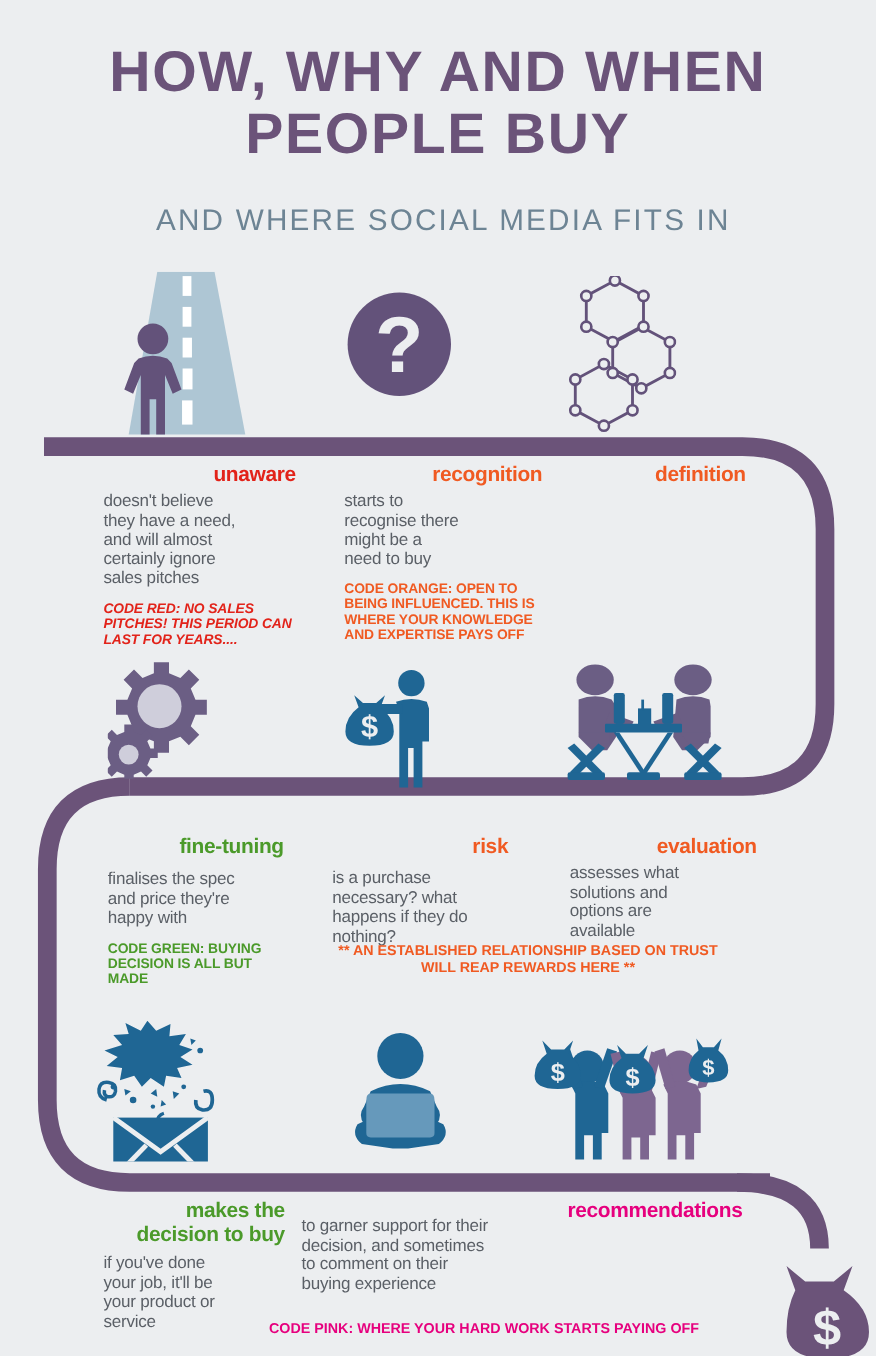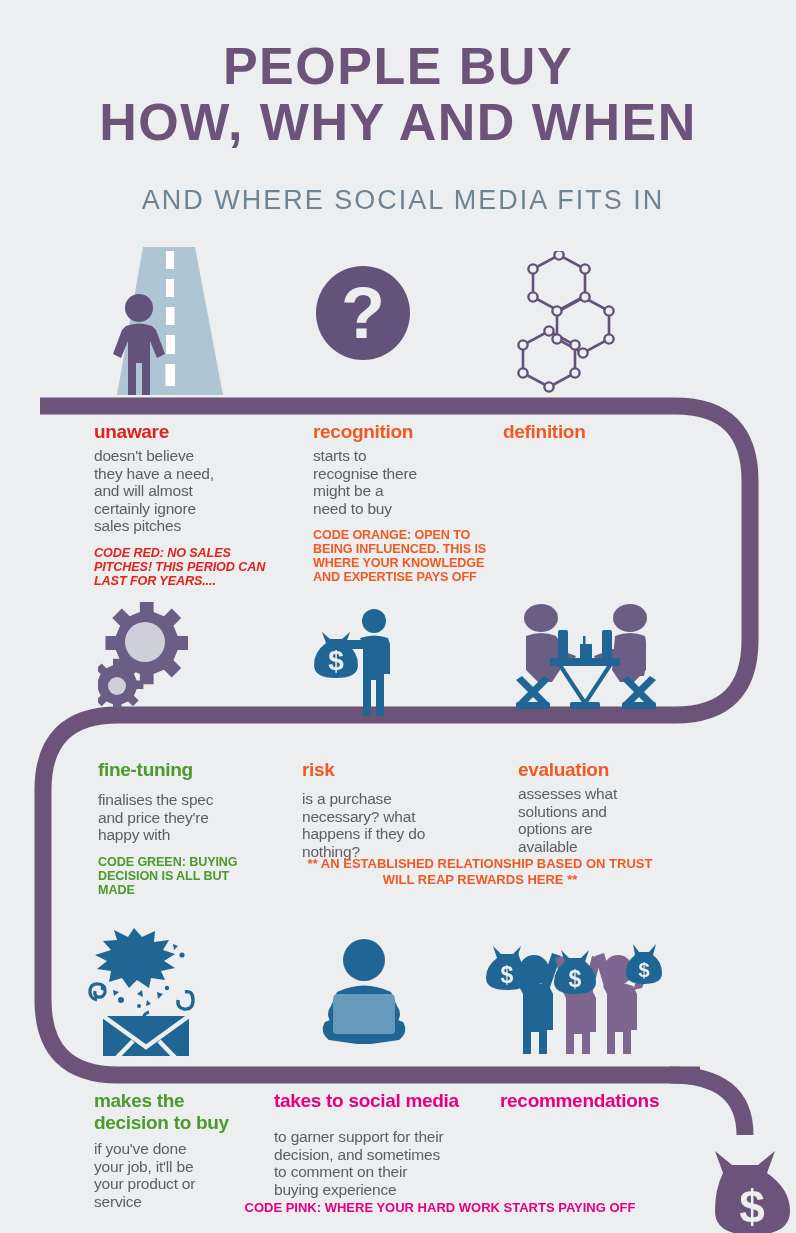--- a/index.html
+++ b/index.html
@@ -57,20 +57,21 @@
 
   
   .text-row { position: absolute; left: 0; width: 796px; }
   .col { position: absolute; }
   .head {
     font-weight: 900;
     font-size: 19px;
     line-height: 22px;
     letter-spacing: -0.3px;
     margin-bottom: 4px;
+    text-align: right;
   }
   .body {
     color: #5a5f66;
     font-size: 15.5px;
     line-height: 17.5px;
     letter-spacing: -0.2px;
   }
   .code {
     font-weight: bold;
     font-size: 12.6px;
@@ -85,22 +86,22 @@
     font-size: 13px;
     line-height: 16px;
   }
 </style>
 </head>
 <body>
 
 <div id="page">
 
   <div class="title">
+    <div>HOW, WHY AND WHEN</div>
     <div>PEOPLE BUY</div>
-    <div>HOW, WHY AND WHEN</div>
   </div>
   <div class="subtitle">AND WHERE SOCIAL MEDIA FITS IN</div>
 
   <svg id="ribbon" viewBox="0 0 796 1233">
 
     <path d="M 40 406 L 675 406 Q 750 406 750 481 L 750 640 Q 750 715 675 715 L 118 715" fill="none" stroke="#6b5379" stroke-width="17" stroke-linecap="butt"></path>
 
     <path d="M 118 715 Q 43 715 43 790 L 43 1000 Q 43 1075 118 1075 L 700 1075" fill="none" stroke="#6b5379" stroke-width="17" stroke-linecap="butt"></path>
 
     <path d="M 670 1075 Q 745 1075 745 1135" fill="none" stroke="#6b5379" stroke-width="17" stroke-linecap="butt"></path>
@@ -346,21 +347,20 @@
   <div class="text-row" style="top:1090px;">
     <div class="col" style="left:94px; width:165px;">
       <div class="head" style="white-space: pre-line; color: rgb(75, 154, 42);">makes the
 decision to buy</div>
       <div class="body" style="margin-top: 6px; white-space: pre-line;">if you've done
 your job, it'll be
 your product or
 service</div>
     </div>
     <div class="col" style="left:274px; width:200px;">
-      <div class="head" style="color: rgb(230, 0, 126);">takes to social media</div>
       <div class="body" style="margin-top: 16px; white-space: pre-line;">to garner support for their
 decision, and sometimes
 to comment on their
 buying experience</div>
     </div>
     <div class="col" style="left:500px; width:175px;">
       <div class="head" style="color: rgb(230, 0, 126);">recommendations</div>
     </div>
   </div>
 

